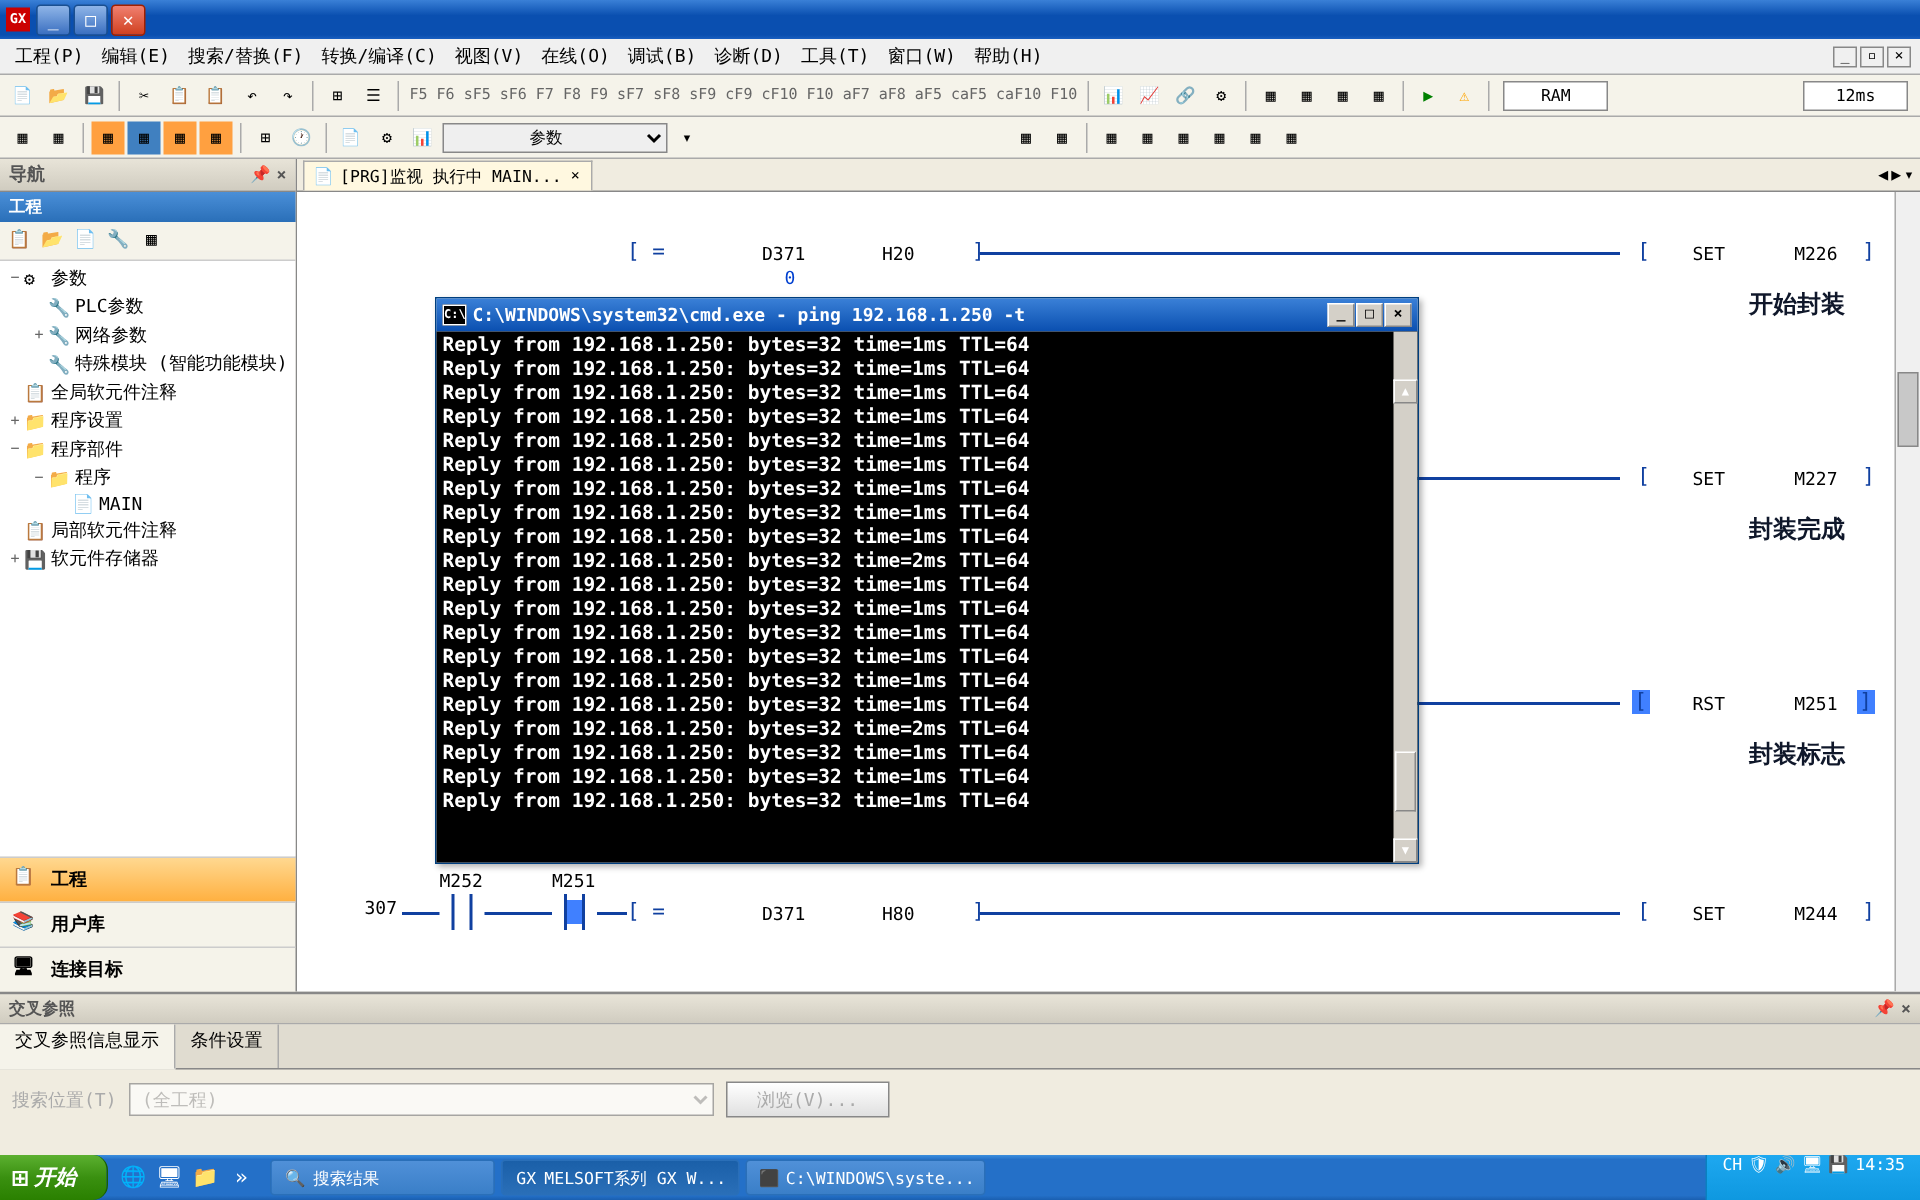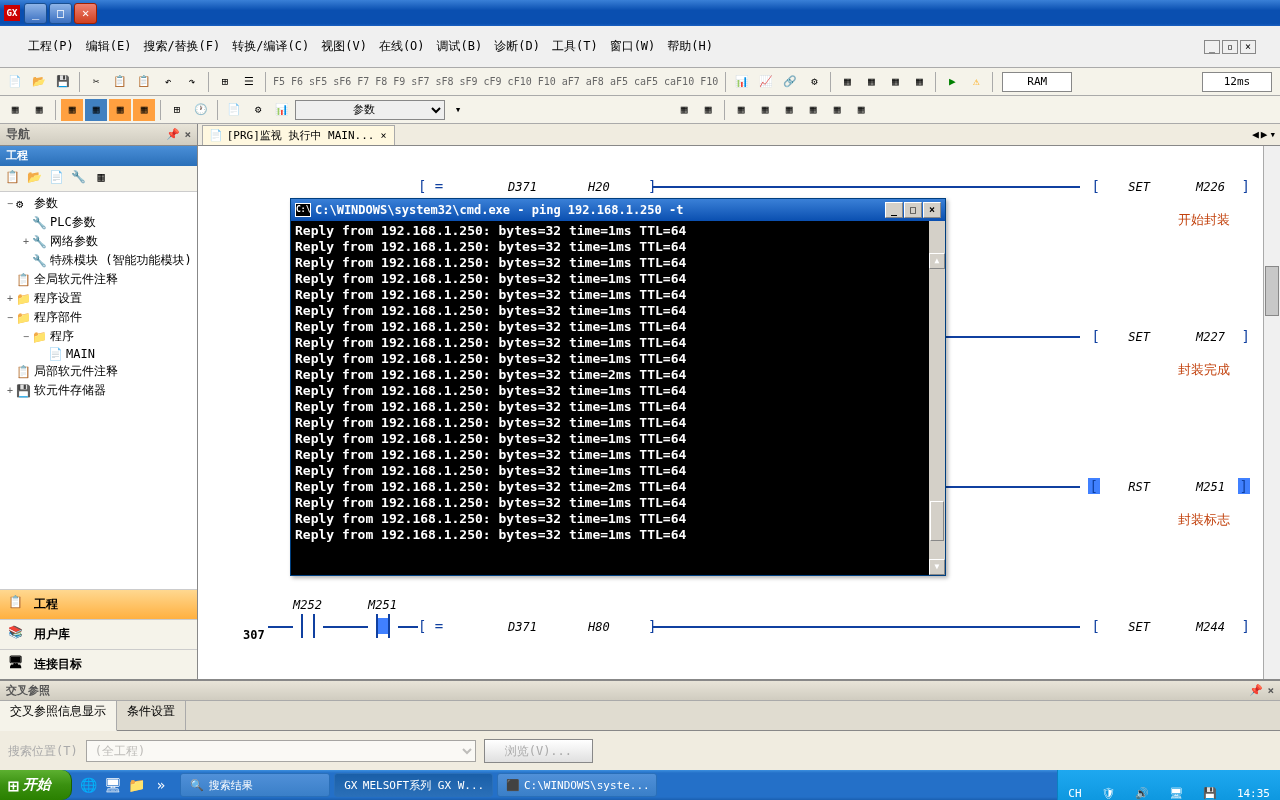--- a/index.html
+++ b/index.html
@@ -5,21 +5,21 @@
 * { box-sizing: border-box; margin: 0; padding: 0; font-family: "SimSun", "宋体", monospace; }
 body { width: 1280px; height: 800px; overflow: hidden; background: #ece9d8; position: relative; }
 
 .titlebar { height: 26px; background: linear-gradient(to bottom, #3a80d7, #0a4fb0 40%, #0a4fb0 90%, #1a5fc0); display: flex; align-items: center; padding: 0 4px; color: white; font-size: 12px; }
 .titlebar-icon { width: 16px; height: 16px; background: #c00; margin-right: 4px; display: inline-flex; align-items: center; justify-content: center; font-size: 9px; font-weight: bold; }
 .titlebar-text { flex: 1; white-space: nowrap; overflow: hidden; }
 .winbtns { display: flex; gap: 2px; }
 .winbtn { width: 23px; height: 21px; background: linear-gradient(to bottom, #8fb5e8, #3a6fc0); border: 1px solid #1a4f90; border-radius: 3px; display: flex; align-items: center; justify-content: center; color: white; font-size: 12px; cursor: pointer; }
 .winbtn.close { background: linear-gradient(to bottom, #f08070, #d04020); border-color: #a02000; }
 
-.menubar { height: 42px; background: #f0f0f0; border-bottom: 1px solid #aaa; display: flex; align-items: center; padding: 0 24px; gap: 4px; font-size: 12px; }
+.menubar { height: 24px; background: #f0f0f0; border-bottom: 1px solid #aaa; display: flex; align-items: center; padding: 0 6px; gap: 4px; font-size: 12px; }
 .menu-item { padding: 2px 4px; cursor: pointer; }
 .mdi-close { margin-left: auto; display: flex; gap: 2px; }
 .mdi-close span { width: 16px; height: 14px; border: 1px solid #888; font-size: 10px; text-align: center; cursor: pointer; }
 
 .toolbar { height: 28px; background: #f5f3ea; border-bottom: 1px solid #aaa; display: flex; align-items: center; padding: 0 4px; gap: 2px; font-size: 11px; }
 .tb-btn { width: 22px; height: 22px; border: 1px solid transparent; display: flex; align-items: center; justify-content: center; cursor: pointer; font-size: 11px; }
 .tb-sep { width: 1px; height: 20px; background: #aaa; margin: 0 3px; }
 .tb-label { font-size: 10px; color: #666; white-space: nowrap; padding: 0 2px; }
 .tb-text { width: 100px; height: 20px; border: 1px solid #888; text-align: center; font-size: 11px; line-height: 18px; }
 .status-box { width: 70px; height: 20px; border: 1px solid #888; background: white; font-size: 11px; text-align: center; line-height: 18px; margin: 0 4px; }
@@ -43,24 +43,24 @@
 .nav-tab-icon { width: 20px; height: 20px; margin-right: 6px; display: inline-block; }
 
 .editor-area { flex: 1; display: flex; flex-direction: column; background: #888; position: relative; }
 .doc-tabs { height: 22px; background: #f0ece0; display: flex; align-items: center; padding: 0 4px; border-bottom: 1px solid #888; }
 .doc-tab { height: 20px; background: #fff8e0; border: 1px solid #aaa; border-bottom: none; padding: 0 6px; display: flex; align-items: center; font-size: 11px; gap: 4px; margin-right: 4px; }
 .doc-tab .close { font-size: 10px; cursor: pointer; padding: 0 2px; }
 .doc-nav { margin-left: auto; display: flex; gap: 2px; font-size: 11px; }
 .ladder { flex: 1; background: white; position: relative; overflow: hidden; }
 .lad-row { position: absolute; left: 0; right: 0; height: 60px; }
 .lad-line { position: absolute; top: 30px; height: 2px; background: #1040a0; }
-.lad-num { position: absolute; left: 30px; top: 32px; font-size: 12px; font-weight: bold; }
+.lad-num { position: absolute; left: 30px; top: 20px; font-size: 12px; }
 .lad-bracket { position: absolute; font-size: 14px; color: #1040a0; }
-.lad-text { position: absolute; font-size: 12px; font-style: italic; }
-.lad-comment { position: absolute; font-size: 13px; color: #c2410c; }
+.lad-text { position: absolute; font-size: 12px; }
+.lad-comment { position: absolute; font-size: 16px; color: #0f172a; font-weight: bold; }
 .lad-val { position: absolute; font-size: 12px; color: #0040d0; }
 .lad-contact { position: absolute; top: 18px; width: 30px; height: 24px; }
 .lad-contact::before, .lad-contact::after { content: ''; position: absolute; top: 0; bottom: 0; width: 2px; background: #1040a0; }
 .lad-contact::before { left: 8px; }
 .lad-contact::after { right: 8px; }
 .lad-contact .fill { position: absolute; left: 10px; right: 10px; top: 4px; bottom: 4px; background: #4080ff; }
 .scrollbar-v { position: absolute; right: 0; top: 0; bottom: 0; width: 17px; background: #f0f0f0; border-left: 1px solid #aaa; }
 .scrollbar-v .thumb { position: absolute; left: 1px; right: 1px; background: #c8c8c8; border: 1px solid #888; }
 
 .xref-panel { height: 115px; border-top: 2px solid #888; background: #f0ece0; display: flex; flex-direction: column; }
@@ -81,21 +81,21 @@
 .btab-icon { width: 14px; height: 14px; background: #4080c0; display: inline-block; font-size: 8px; color: white; text-align: center; line-height: 14px; }
 
 .taskbar { position: absolute; bottom: 0; left: 0; right: 0; height: 30px; background: linear-gradient(to bottom, #3c8fde, #2470c8 10%, #2470c8 90%, #1a5fb0); display: flex; align-items: center; }
 .start-btn { height: 30px; padding: 0 20px 0 8px; background: linear-gradient(to bottom, #5cb030, #3a9010 50%, #2a8000); color: white; font-weight: bold; font-size: 14px; font-style: italic; border-right: 1px solid #1a5f00; display: flex; align-items: center; cursor: pointer; border-radius: 0 10px 10px 0; }
 .start-btn::before { content: '⊞'; font-size: 18px; margin-right: 4px; font-style: normal; }
 .ql { display: flex; gap: 2px; padding: 0 6px; }
 .ql span { width: 22px; height: 22px; border: 1px solid transparent; font-size: 14px; text-align: center; line-height: 20px; cursor: pointer; color: white; }
 .task-item { height: 24px; padding: 0 8px; margin: 0 2px; background: linear-gradient(to bottom, #5090d8, #3a7fc8); border: 1px solid #2a6fb8; border-radius: 3px; color: white; font-size: 11px; display: flex; align-items: center; gap: 4px; cursor: pointer; min-width: 150px; max-width: 160px; overflow: hidden; white-space: nowrap; }
 .task-item.active { background: linear-gradient(to bottom, #1a5fa8, #2a6fb8); }
 .task-icon { width: 16px; height: 16px; display: inline-flex; align-items: center; justify-content: center; font-size: 11px; }
-.tray { margin-left: auto; height: 30px; background: linear-gradient(to bottom, #1ea8f0, #0e98e0); display: flex; align-items: flex-end; padding: 0 10px; gap: 20px; color: white; font-size: 11px; border-left: 1px solid #0a80c0; }
+.tray { margin-left: auto; height: 30px; background: linear-gradient(to bottom, #1ea8f0, #0e98e0); display: flex; align-items: flex-start; padding: 0 10px; gap: 4px; color: white; font-size: 11px; border-left: 1px solid #0a80c0; }
 .tray span { cursor: pointer; }
 
 .cmd-window { position: absolute; left: 290px; top: 198px; width: 656px; height: 378px; border: 1px solid #003f7f; box-shadow: 2px 2px 4px rgba(0,0,0,0.3); display: flex; flex-direction: column; }
 .cmd-title { height: 22px; background: linear-gradient(to bottom, #3a80d7, #0a4fb0); display: flex; align-items: center; padding: 0 4px; color: white; font-size: 12px; font-family: "Fixedsys", monospace; font-weight: bold; }
 .cmd-title-icon { width: 16px; height: 14px; background: black; border: 1px solid white; margin-right: 4px; font-size: 8px; text-align: center; line-height: 12px; }
 .cmd-winbtns { margin-left: auto; display: flex; }
 .cmd-winbtn { width: 18px; height: 16px; background: #d4d0c8; border: 1px solid #888; border-top-color: #fff; border-left-color: #fff; font-size: 10px; text-align: center; line-height: 14px; color: black; cursor: pointer; margin-left: 1px; }
 .cmd-body { flex: 1; background: black; color: white; font-family: "Fixedsys", "Consolas", monospace; font-size: 13px; padding: 2px 4px; overflow: hidden; position: relative; line-height: 16px; white-space: pre; font-weight: bold; }
 .cmd-scroll { position: absolute; right: 0; top: 0; bottom: 0; width: 16px; background: #d4d0c8; }
 .cmd-scroll-btn { height: 16px; background: #d4d0c8; border: 1px solid #888; border-top-color: #fff; border-left-color: #fff; font-size: 8px; text-align: center; line-height: 14px; }

